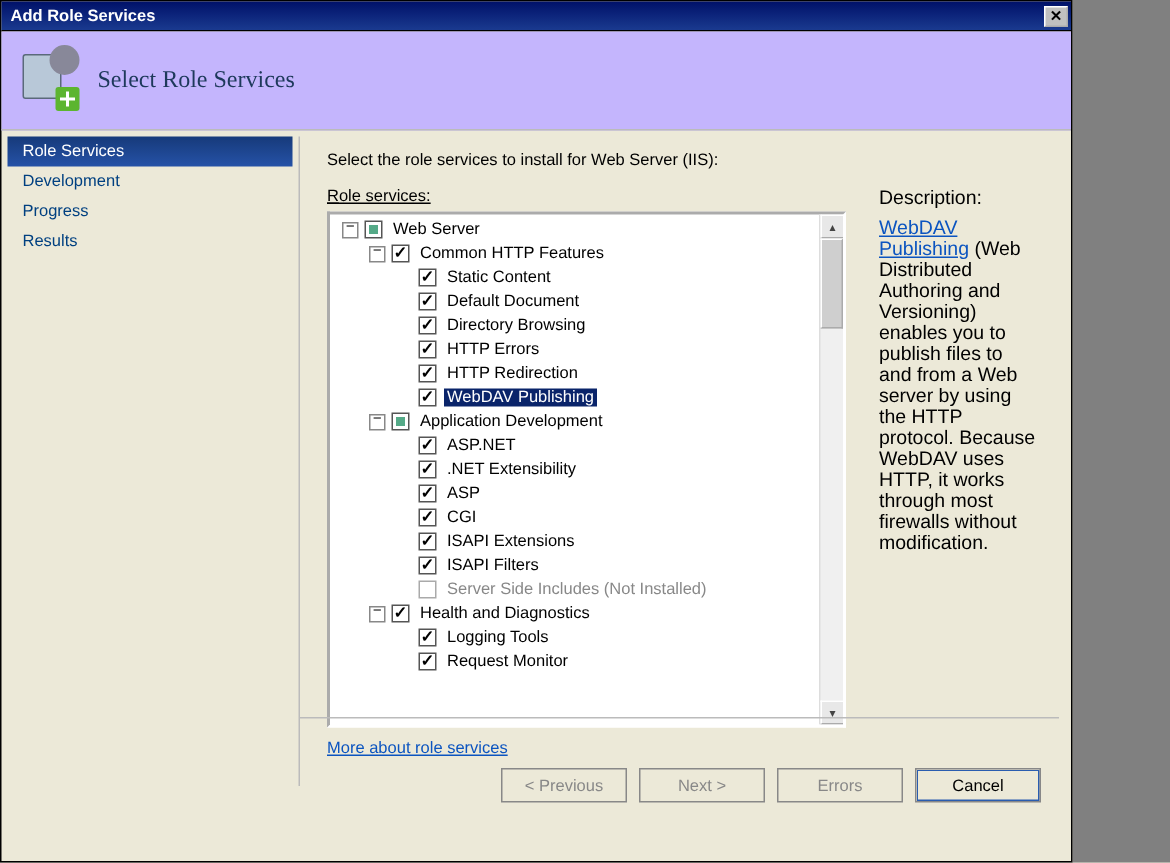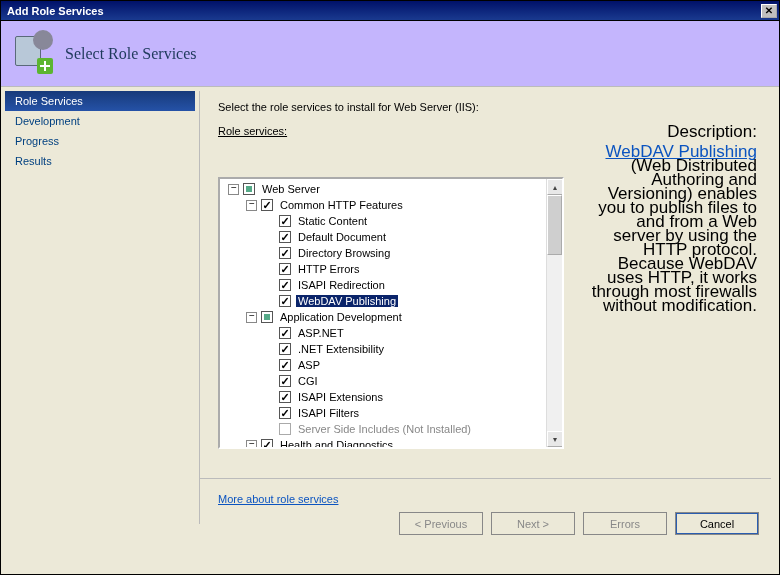--- a/index.html
+++ b/index.html
@@ -1,35 +1,35 @@
 <!DOCTYPE html>
 <html><head>
 <meta charset="utf-8">
 <style>
   * { box-sizing: border-box; font-family: Tahoma, Arial, sans-serif; }
   body { margin: 0; background: #808080; }
-  .window { width: 780px; height: 575px; background: #ece9d8; border: 1px solid #000; position: relative; }
+  .window { width: 715px; height: 575px; background: #ece9d8; border: 1px solid #000; position: relative; }
   .titlebar { height: 20px; background: linear-gradient(#001169,#1a3a8f); color: #fff; display: flex; align-items: center; justify-content: space-between; padding: 0 2px 0 6px; font-size: 11px; font-weight: bold; border-bottom: 1px solid #000; }
   .close-btn { width: 16px; height: 14px; background: #c0c0c0; border: 1px outset #fff; display:flex; align-items:center; justify-content:center; color:#000; font-size:10px; font-family: Arial; cursor: pointer; }
   .header-area { height: 66px; border-bottom: 1px solid #bbb; display:flex; align-items:center; padding-left: 12px; background: #c4b5fd; }
   .header-icon { width: 40px; height: 40px; position: relative; margin-right: 12px; }
   .server-box { position:absolute; width:26px; height:30px; background:#b8c8d8; border:1px solid #5a6a7a; border-radius:2px; top:2px; left:2px; }
   .gear { position:absolute; width:16px; height:16px; border-radius:50%; background:#889; top:-2px; right:2px; box-shadow:0 0 0 2px #889; }
   .plus { position:absolute; width:16px; height:16px; background:#5cb530; right:0; bottom:0; border-radius:2px; }
   .plus::before, .plus::after { content:""; position:absolute; background:#fff; }
   .plus::before { left:7px; top:3px; width:2px; height:10px; }
   .plus::after { top:7px; left:3px; height:2px; width:10px; }
   .header-title { font-size: 16px; color: #1e395b; font-family: Tahoma; }
   .nav-panel { position:absolute; left:4px; top:90px; width:190px; }
   .nav-item { padding: 4px 10px; font-size:11px; color:#004080; cursor:pointer; }
   .nav-item.sel { background: linear-gradient(#173a7a,#2552a7); color:#fff; }
   .main-area { position:absolute; left:198px; top:90px; right:8px; bottom:50px; border-left:1px solid #bbb; padding: 10px 14px 8px 18px; font-size:11px; color:#000; }
   .instr { margin-bottom: 12px; }
   .cols { display:flex; height: 380px; }
-  .left-col { width: 346px; display:flex; flex-direction:column;gap:36px; }
+  .left-col { width: 346px; display:flex; flex-direction:column; }
   .lbl { text-decoration: underline; margin-bottom:4px; }
   .lbl .acc { text-decoration: underline; }
   .tree-wrap { flex:1; border:2px inset #fff; background:#fff; position:relative; overflow:hidden; }
   .tree-scroll { position:absolute; inset:0; right:16px; overflow:hidden; padding: 2px 0 2px 4px; }
   .scrollbar { position:absolute; right:0; top:0; bottom:0; width:16px; background:#f0f0f0; border-left:1px solid #ddd; }
   .sb-btn { width:16px; height:16px; background:#e8e8e8; border:1px outset #fff; display:flex; align-items:center; justify-content:center; font-size:8px; color:#444; cursor:pointer; }
   .sb-thumb { position:absolute; left:0; right:0; top:16px; height:60px; background:#cfcfcf; border:1px outset #fff; }
   .sb-bot { position:absolute; bottom:0; }
   .node { display:flex; align-items:center; height:16px; font-size:11px; white-space:nowrap; }
   .toggle { width:11px; height:11px; border:1px solid #888; background:#fff; text-align:center; line-height:8px; font-size:10px; margin-right:4px; cursor:pointer; color:#000; font-family:"Courier New"; }
@@ -40,21 +40,21 @@
   .cb.indet::after { content:""; width:6px; height:6px; background:#5a8; }
   .cb.dis { border-color:#aaa; }
   .cb.dis::after { color:#aaa; }
   .nlabel { padding: 0 2px; cursor:pointer; }
   .nlabel.sel { background:#0a246a; color:#fff; }
   .nlabel.gray { color:#888; }
   .indent0 { padding-left: 4px; }
   .indent1 { padding-left: 22px; }
   .indent2 { padding-left: 40px; }
   .more-link { color:#0b54c0; text-decoration:underline; margin-top:8px; cursor:pointer; font-size:11px; display:inline-block; }
-  .right-col { flex:1; padding-left: 22px; font-size:17px; line-height:14px;text-align:right; }
+  .right-col { flex:1; padding-left: 22px; font-size:13px; line-height:14px; }
   .desc-title { margin-bottom:6px; }
   .desc-link { color:#0b54c0; text-decoration:underline; cursor:pointer; }
   .btnbar { position:absolute; bottom:0; right:0; left:0; height:46px; border-top:1px solid #bbb; display:flex; justify-content:flex-end; align-items:center; padding-right:12px; gap:8px; }
   .btn { min-width:84px; height:23px; border:1px solid #888; background:#ece9d8; font-size:11px; cursor:pointer; padding:0 10px; display:flex; align-items:center; justify-content:center;margin-top:44px; }
   .btn.dis { color:#888; cursor:default; }
   .btn.default { box-shadow: inset 0 0 0 1px #2a5db0; }
 </style>
 </head>
 <body>
 
@@ -113,21 +113,21 @@
                 <span class="nlabel">Directory Browsing</span>
               </div>
               <div class="node indent2">
                 <div class="toggle-sp"></div>
                 <div class="cb checked"></div>
                 <span class="nlabel">HTTP Errors</span>
               </div>
               <div class="node indent2">
                 <div class="toggle-sp"></div>
                 <div class="cb checked"></div>
-                <span class="nlabel">ISAPI Redirection</span>
+                <span class="nlabel">HTTP Redirection</span>
               </div>
               <div class="node indent2">
                 <div class="toggle-sp"></div>
                 <div class="cb checked"></div>
                 <span class="nlabel sel">WebDAV Publishing</span>
               </div>
               <div class="node indent1">
                 <div class="toggle">−</div>
                 <div class="cb indet"></div>
                 <span class="nlabel">Application Development</span>

